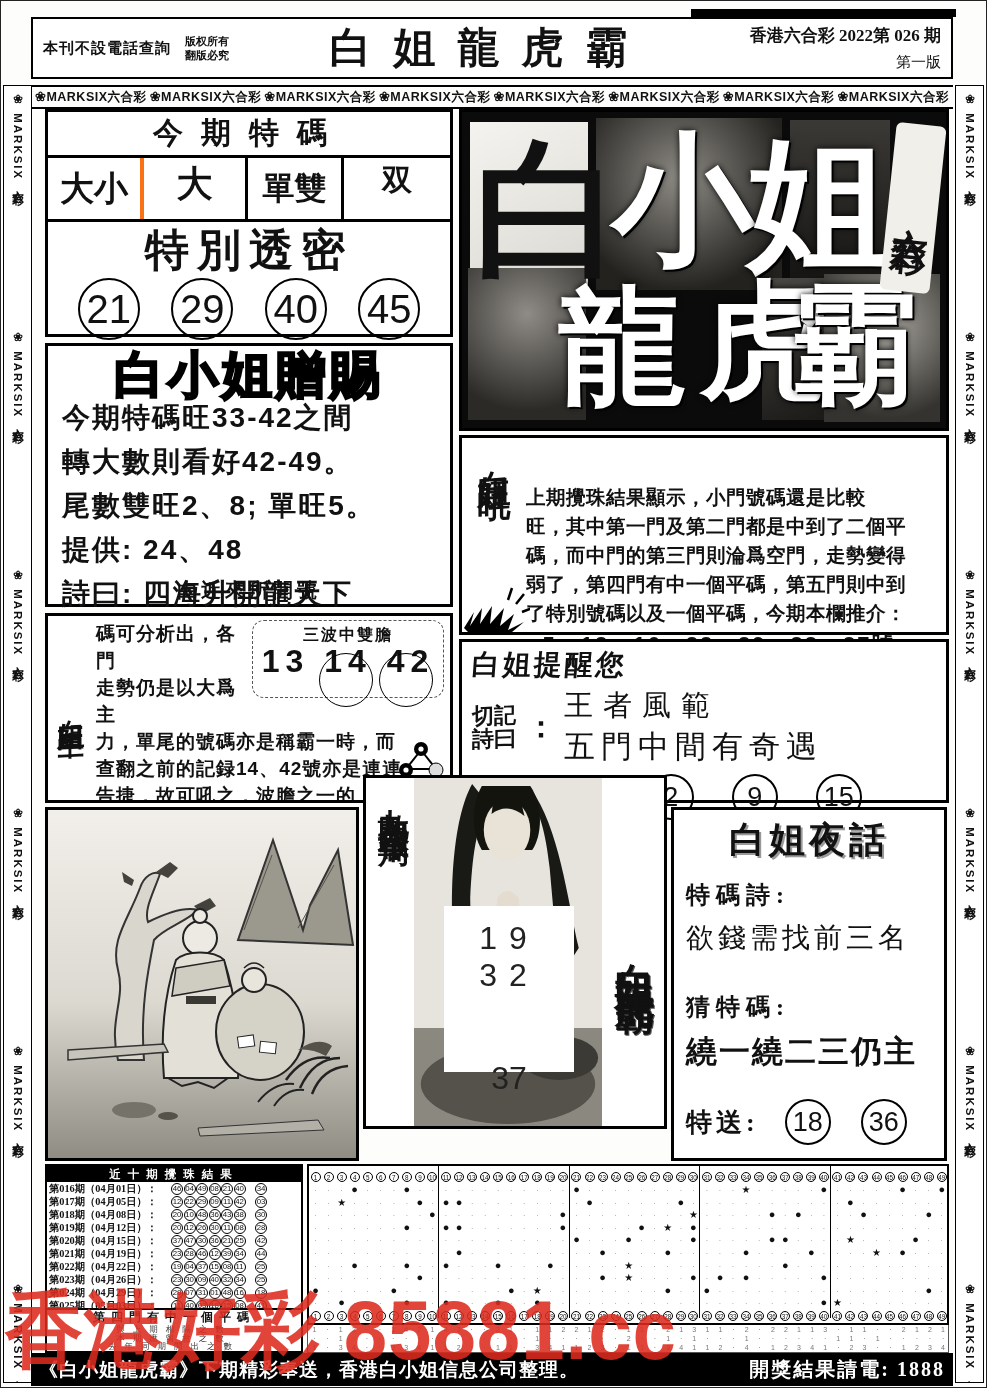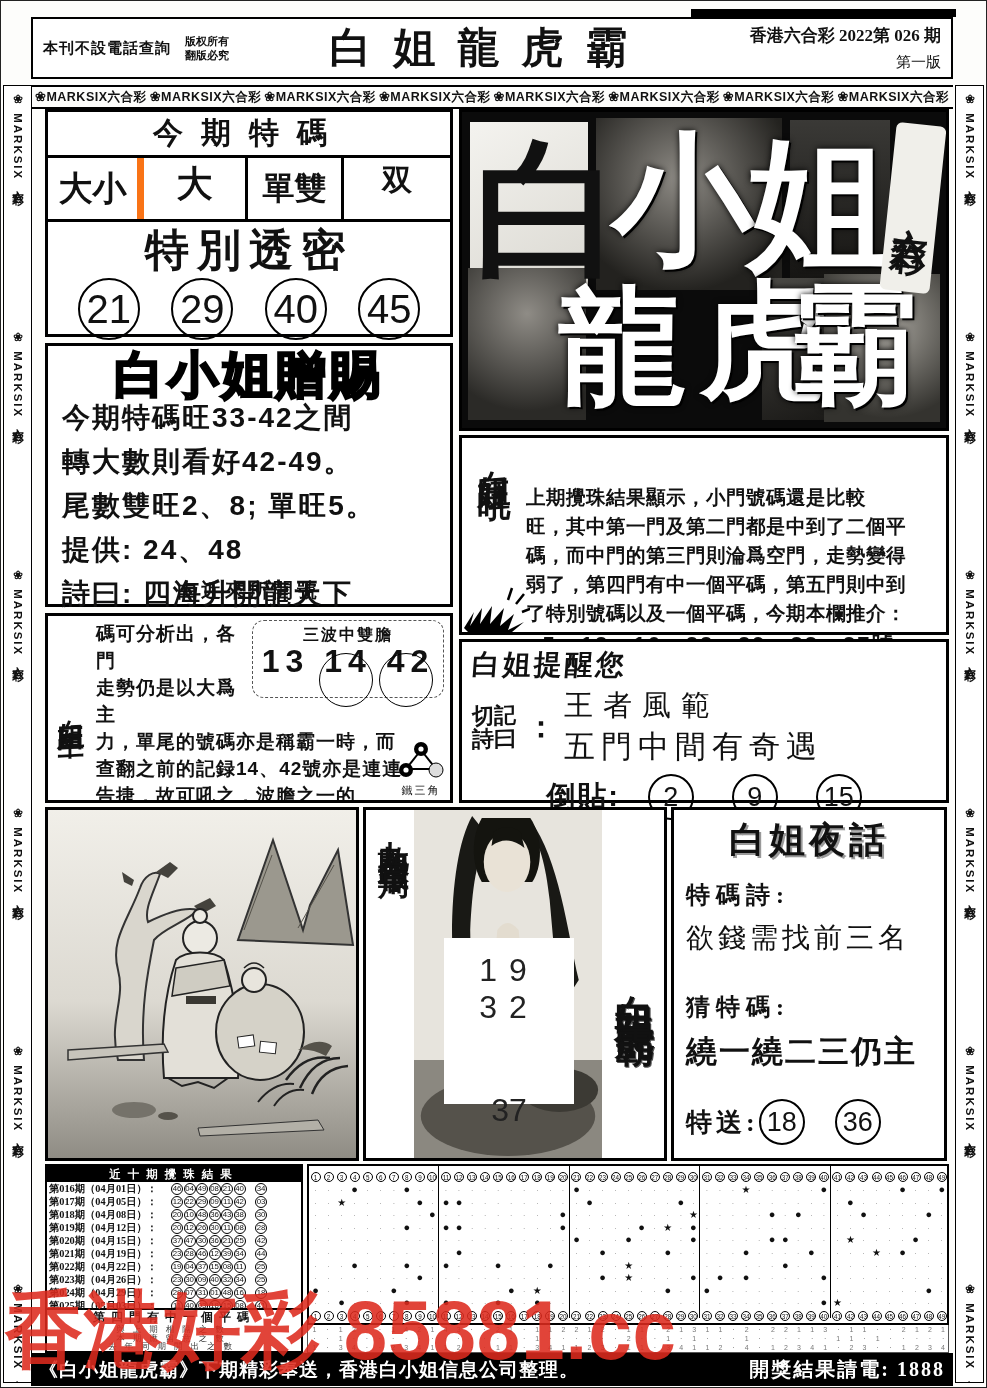--- a/index.html
+++ b/index.html
@@ -39,21 +39,21 @@
   .strip span { writing-mode:vertical-rl; text-orientation:mixed; font-size:11.5px; font-weight:bold;
     letter-spacing:2px; white-space:nowrap; }
 
   .box { position:absolute; border:3px solid #000; background:#fff; }
 
   
   #sp-title { height:46px; border-bottom:3px solid #000; display:flex; align-items:center;
     justify-content:center; font-size:30px; font-weight:900; letter-spacing:18px; }
   #sp-row { height:64px; border-bottom:3px solid #000; display:flex; }
   #sp-row .cell { display:flex; align-items:center; justify-content:center; font-weight:900; }
-  #sp-row .c1 { width:96px; border-right:7px solid #f97316; font-size:34px; }
+  #sp-row .c1 { width:96px; border-right:4px solid #f97316; font-size:34px; }
   #sp-row .c2 { width:104px; border-right:3px solid #000; font-size:36px; font-weight:700; align-items:flex-start; padding-top:2px;}
   #sp-row .c3 { width:96px; border-right:3px solid #000; font-size:32px; }
   #sp-row .c4 { flex:1; font-size:30px; font-weight:700; align-items:flex-start; padding-top:2px;}
   #sp-sub { height:56px; display:flex; align-items:center; justify-content:center;
     font-size:44px; font-weight:900; letter-spacing:8px; }
   #sp-nums { display:flex; justify-content:space-around; align-items:center; padding:0 14px; }
   .circ-big { width:62px; height:62px; border:2px solid #000; border-radius:50%;
     display:flex; align-items:center; justify-content:center; font-size:40px; }
 
   
@@ -138,21 +138,21 @@
     text-shadow:1px 1px 0 #555; }
 
   
   #night { padding:6px 12px; }
   #night-title { text-align:center; font-size:36px; font-weight:900; letter-spacing:4px;
     text-shadow:2px 2px 0 #999; }
   .ni-label { font-size:24px; font-weight:700; font-family:"Liberation Serif", serif;
     letter-spacing:6px; margin-top:14px; }
   #night .poem { font-size:28px; font-family:"Liberation Serif", serif; letter-spacing:4px; margin-top:8px; }
   #night .guess { font-size:31px; font-weight:900; letter-spacing:2px; margin-top:8px; }
-  #ni-send { display:flex; align-items:center; margin-top:26px; }
+  #ni-send { display:flex; align-items:center; gap:26px; margin-top:26px; }
   #ni-send .lb { font-size:26px; font-weight:700; font-family:"Liberation Serif", serif; letter-spacing:4px; }
 
   
   #results { left:44px; top:1163px; width:258px; height:146px; border-width:2px; }
   #res-title { height:16px; background:#000; color:#fff; display:flex; align-items:center;
     justify-content:center; font-size:11.5px; font-weight:bold; letter-spacing:7px; }
   .res-row { height:13px; display:flex; align-items:center; padding-left:2px; }
   .res-period { font-size:10.3px; font-weight:bold; white-space:nowrap; width:122px;
     font-family:"Liberation Serif", serif; }
   .circ-sm { width:12px; height:12px; border:1px solid #000; border-radius:50%;
@@ -390,21 +390,21 @@
     <div id="re-bottom">
       <span id="re-tail">倒貼:</span>
       <span id="re-nums" style="display:flex;gap:38px;">
           <div class="circ-mid">2</div>
           <div class="circ-mid">9</div>
           <div class="circ-mid">15</div>
         </span>
     </div>
   </div>
 
-  <div class="box" id="nine" style="left:362px;top:806px;width:304px;height:354px;">
+  <div class="box" id="nine" style="left:362px;top:774px;width:304px;height:354px;">
     <div id="nine-vt">九數入門報單局</div>
     <div id="nine-photo">
       <svg width="100%" height="100%" viewBox="0 0 194 348" preserveAspectRatio="none">
         <rect width="194" height="348" fill="#e7e4dd"></rect>
         <rect y="250" width="194" height="98" fill="#8b8880"></rect>
         <path d="M60 6 C40 40 34 120 44 200 L60 230 L58 120 C60 80 64 46 78 28 Z" fill="#191915"></path>
         <path d="M120 10 C150 50 158 120 170 170 L150 200 L140 90 C136 56 130 30 116 18 Z" fill="#191915"></path>
         <path d="M70 8 h50 c14 20 12 50 2 64 h-52 c-10 -16 -12 -44 0 -64 Z" fill="#14140f"></path>
         <ellipse cx="96" cy="52" rx="24" ry="30" fill="#e9e2d6"></ellipse>
         <path d="M80 36 q16 -12 34 2 l-4 -16 q-14 -10 -28 0 Z" fill="#14140f"></path>

